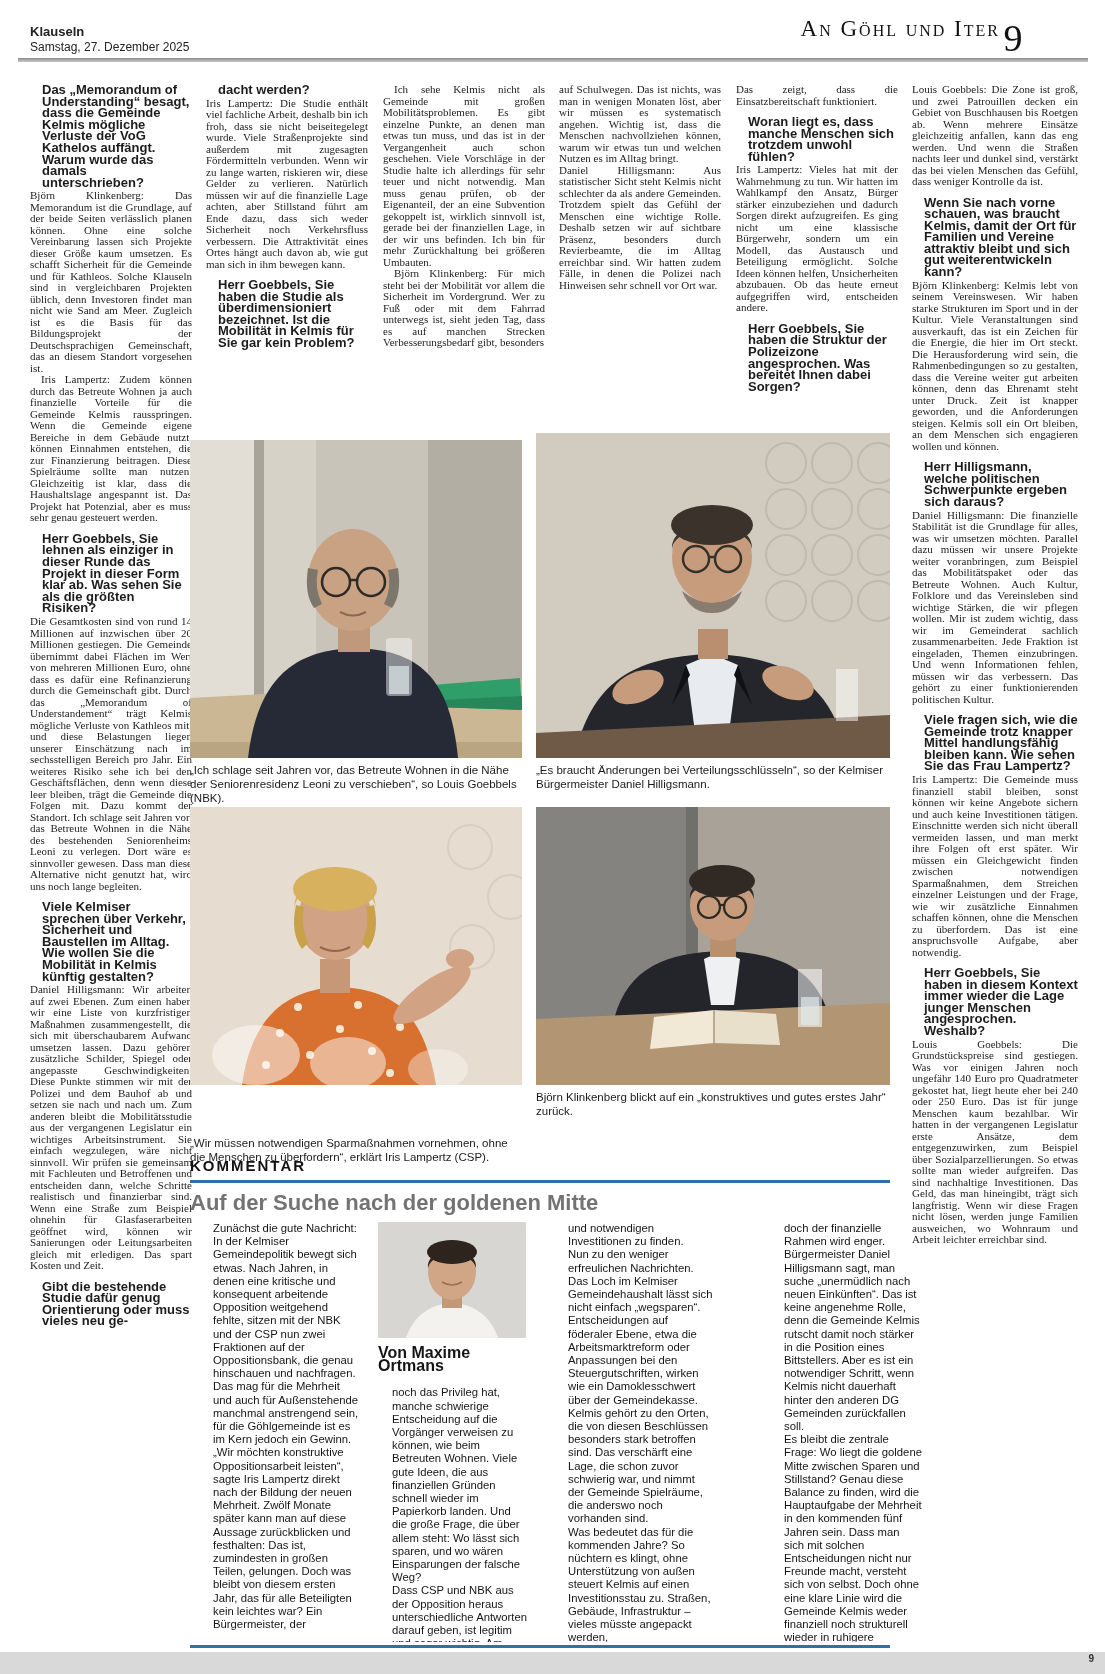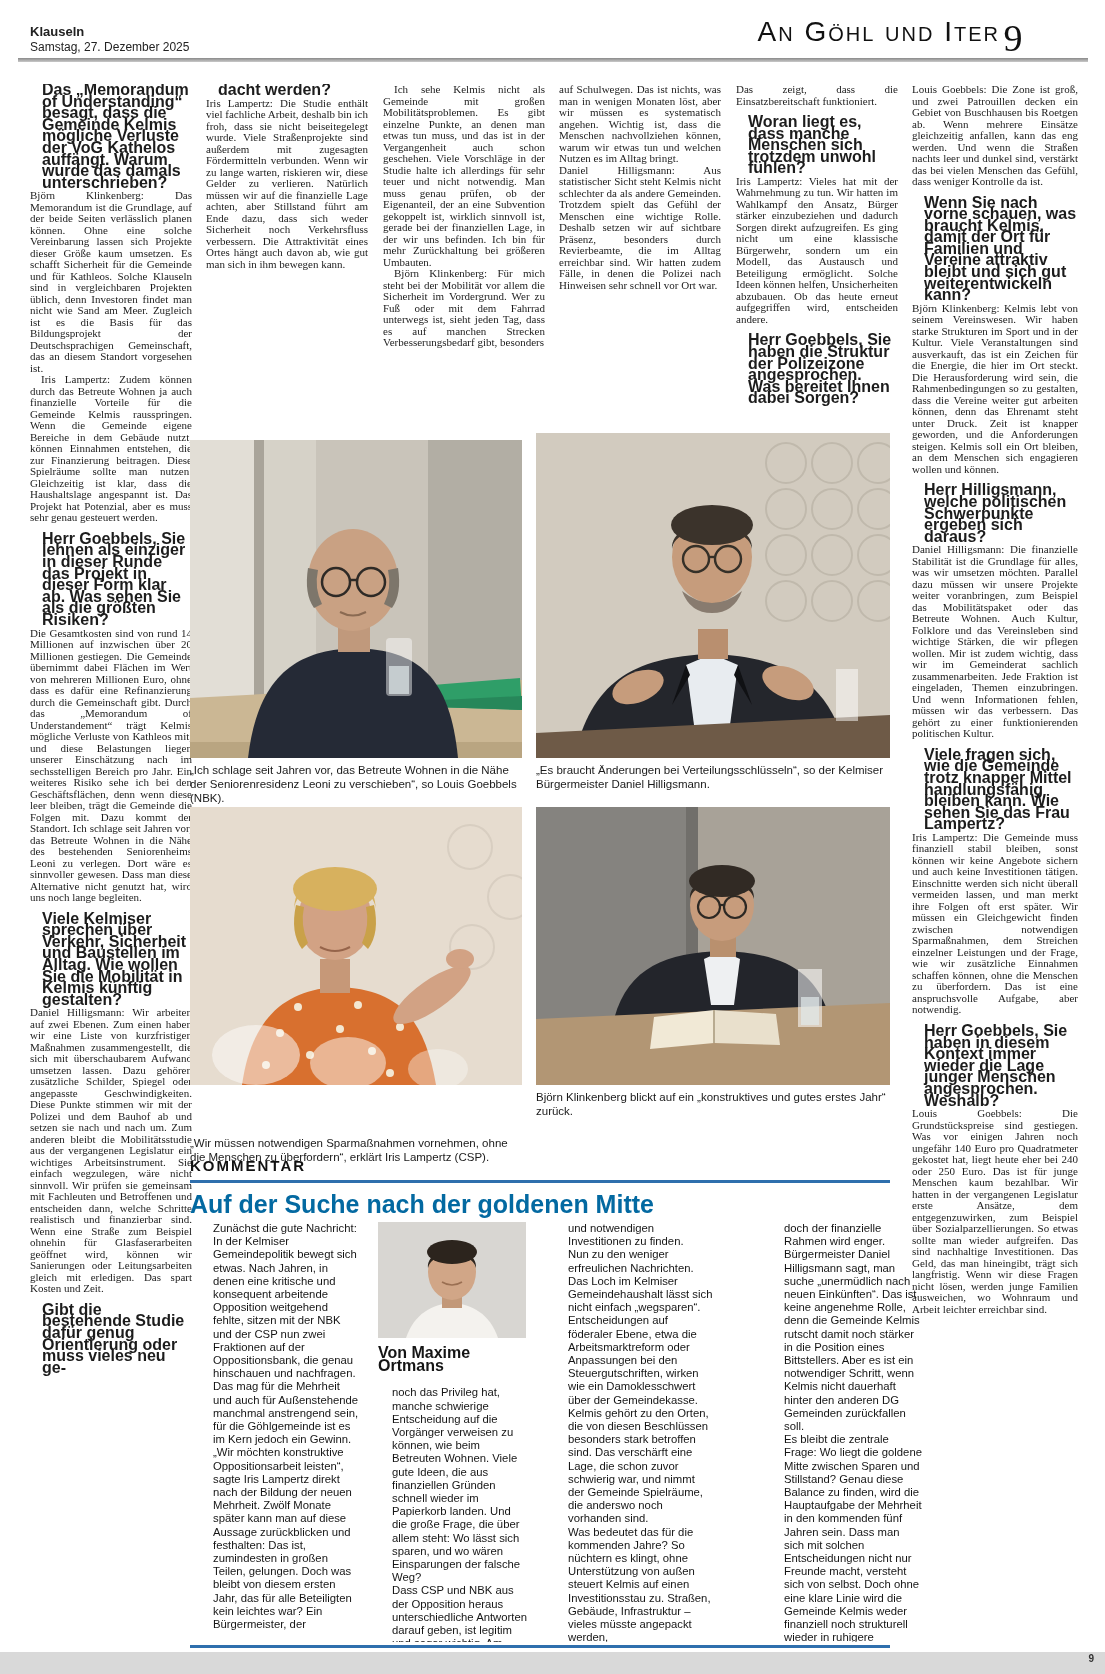--- a/index.html
+++ b/index.html
@@ -6,37 +6,37 @@
   body{
     width:1105px;height:1674px;position:relative;background:#ffffff;
     font-family:"Liberation Serif",serif;color:#1c1c1c;overflow:hidden;
   }
   
   .masthead{position:absolute;left:30px;top:24px;font-family:"Liberation Sans",sans-serif;
     font-size:13px;font-weight:bold;color:#222;}
   .edition-date{position:absolute;left:30px;top:40px;font-family:Liberation Sans, sans-serif;
     font-size:12px;color:#222;}
   .section-title{position:absolute;left:640px;top:16px;width:360px;text-align:right;
-    font-family:Liberation Sans, sans-serif;font-variant:small-caps;font-size:28px;
+    font-family:Liberation Serif, serif;font-variant:small-caps;font-size:23px;
     letter-spacing:2px;color:#111;}
   .page-number-top{position:absolute;left:990px;top:16px;width:46px;text-align:center;
     font-family:"Liberation Serif",serif;font-size:38px;color:#111;}
   .header-rule{position:absolute;left:18px;top:58px;width:1070px;height:4px;
     background:linear-gradient(#8a8a8a,#c9c9c9);}
   
   .icol{position:absolute;top:84px;overflow:hidden;text-align:justify;
     font-size:11px;line-height:11.5px;-webkit-hyphens:auto;hyphens:auto;}
   #icol1{left:30px;width:162px;height:1548px;}
   #icol2{left:206px;width:162px;height:356px;}
   #icol3{left:383px;width:162px;height:356px;}
   #icol4{left:559px;width:162px;height:349px;}
   #icol5{left:736px;width:162px;height:349px;}
   #icol6{left:912px;width:166px;height:1552px;}
   .icol p{margin:0;}
-  .icol p.q{font-family:"Liberation Sans",sans-serif;font-weight:bold;font-size:16px;
+  .icol p.q{font-family:"Liberation Sans",sans-serif;font-weight:bold;font-size:13px;
     line-height:11.6px;padding-left:12px;margin:9px 0 2px 0;text-align:left;}
   .icol p.q.first{margin-top:0;}
   .icol p.a.ind{text-indent:11px;}
   
   .photo{position:absolute;overflow:hidden;background:#c8c3b9;}
   .photo svg{display:block;}
   #photo1{left:190px;top:440px;width:332px;height:318px;}
   #photo2{left:536px;top:433px;width:354px;height:325px;}
   #photo3{left:190px;top:807px;width:332px;height:278px;}
   #photo4{left:536px;top:807px;width:354px;height:278px;}
@@ -46,21 +46,21 @@
   #cap2{left:536px;top:763px;width:354px;}
   #cap3{left:190px;top:1090px;width:332px;margin-top:46px;}
   #cap4{left:536px;top:1090px;width:354px;}
   
   .kommentar-label{position:absolute;left:190px;top:1157px;
     font-family:"Liberation Sans",sans-serif;font-weight:bold;font-size:15px;
     letter-spacing:2px;color:#111;}
   .kommentar-rule{position:absolute;left:190px;top:1180px;width:700px;height:3px;background:#2f6fad;}
   .kommentar-rule.bottom{top:1645px;}
   .kommentar-headline{position:absolute;left:190px;top:1190px;width:700px;
-    font-family:"Liberation Sans",sans-serif;font-weight:bold;font-size:25px;color:#0369a1;}
+    font-family:"Liberation Sans",sans-serif;font-weight:bold;font-size:22px;color:#737373;}
   .kcol{position:absolute;top:1222px;overflow:hidden;font-family:"Liberation Sans",sans-serif;
     font-size:11.3px;line-height:13.2px;color:#151515;}
   #kcol1{left:199px;width:160px;height:420px;}
   #kcol2{left:378px;width:150px;height:420px;}
   #kcol3{left:554px;width:160px;height:420px;}
   #kcol4{left:770px;width:152px;height:420px;}
   .kcol p{margin:0;padding-left:14px;}
   #kcol2 p{padding-left:14px;}
   .author-photo{width:148px;height:116px;background:#d8d6d2;overflow:hidden;}
   .byline{font-family:"Liberation Sans",sans-serif;font-weight:bold;font-size:16px;
@@ -86,20 +86,21 @@
   <p class="q">Herr Goebbels, Sie lehnen als einziger in dieser Runde das Projekt in dieser Form klar ab. Was sehen Sie als die größten Risiken?</p>
   <p class="a">Die Gesamtkosten sind von rund 14 Millionen auf inzwischen über 20 Millionen gestiegen. Die Gemeinde übernimmt dabei Flächen im Wert von mehreren Millionen Euro, ohne dass es dafür eine Refinanzierung durch die Gemeinschaft gibt. Durch das „Memorandum of Understandement“ trägt Kelmis mögliche Verluste von Kathleos mit, und diese Belastungen liegen unserer Einschätzung nach im sechsstelligen Bereich pro Jahr. Ein weiteres Risiko sehe ich bei den Geschäftsflächen, denn wenn diese leer bleiben, trägt die Gemeinde die Folgen mit. Dazu kommt der Standort. Ich schlage seit Jahren vor, das Betreute Wohnen in die Nähe des bestehenden Seniorenheims Leoni zu verlegen. Dort wäre es sinnvoller gewesen. Dass man diese Alternative nicht genutzt hat, wird uns noch lange begleiten.</p>
   <p class="q">Viele Kelmiser sprechen über Verkehr, Sicherheit und Baustellen im Alltag. Wie wollen Sie die Mobilität in Kelmis künftig gestalten?</p>
   <p class="a">Daniel Hilligsmann: Wir arbeiten auf zwei Ebenen. Zum einen haben wir eine Liste von kurzfristigen Maßnahmen zusammengestellt, die sich mit überschaubarem Aufwand umsetzen lassen. Dazu gehören zusätzliche Schilder, Spiegel oder angepasste Geschwindigkeiten. Diese Punkte stimmen wir mit der Polizei und dem Bauhof ab und setzen sie nach und nach um. Zum anderen bleibt die Mobilitätsstudie aus der vergangenen Legislatur ein wichtiges Arbeitsinstrument. Sie einfach wegzulegen, wäre nicht sinnvoll. Wir prüfen sie gemeinsam mit Fachleuten und Betroffenen und entscheiden dann, welche Schritte realistisch und finanzierbar sind. Wenn eine Straße zum Beispiel ohnehin für Glasfaserarbeiten geöffnet wird, können wir Sanierungen oder Leitungsarbeiten gleich mit erledigen. Das spart Kosten und Zeit.</p>
   <p class="q">Gibt die bestehende Studie dafür genug Orientierung oder muss vieles neu ge-</p>
 </div>
 
 <div class="icol" id="icol2">
   <p class="q first">dacht werden?</p>
   <p class="a">Iris Lampertz: Die Studie enthält viel fachliche Arbeit, deshalb bin ich froh, dass sie nicht beiseitegelegt wurde. Viele Straßenprojekte sind außerdem mit zugesagten Fördermitteln verbunden. Wenn wir zu lange warten, riskieren wir, diese Gelder zu verlieren. Natürlich müssen wir auf die finanzielle Lage achten, aber Stillstand führt am Ende dazu, dass sich weder Sicherheit noch Verkehrsfluss verbessern. Die Attraktivität eines Ortes hängt auch davon ab, wie gut man sich in ihm bewegen kann.</p>
+  <p class="q">Herr Goebbels, Sie haben die Studie als überdimensioniert bezeichnet. Ist die Mobilität in Kelmis für Sie gar kein Problem?</p>
 </div>
 
 <div class="icol" id="icol3">
   <p class="a ind">Ich sehe Kelmis nicht als Gemeinde mit großen Mobilitätsproblemen. Es gibt einzelne Punkte, an denen man etwas tun muss, und das ist in der Vergangenheit auch schon geschehen. Viele Vorschläge in der Studie halte ich allerdings für sehr teuer und nicht notwendig. Man muss genau prüfen, ob der Eigenanteil, der an eine Subvention gekoppelt ist, wirklich sinnvoll ist, gerade bei der finanziellen Lage, in der wir uns befinden. Ich bin für mehr Zurückhaltung bei größeren Umbauten.</p>
   <p class="a ind">Björn Klinkenberg: Für mich steht bei der Mobilität vor allem die Sicherheit im Vordergrund. Wer zu Fuß oder mit dem Fahrrad unterwegs ist, sieht jeden Tag, dass es auf manchen Strecken Verbesserungsbedarf gibt, besonders</p>
 </div>
 
 <div class="icol" id="icol4">
   <p class="a">auf Schulwegen. Das ist nichts, was man in wenigen Monaten löst, aber wir müssen es systematisch angehen. Wichtig ist, dass die Menschen nachvollziehen können, warum wir etwas tun und welchen Nutzen es im Alltag bringt.</p>
   <p class="a">Daniel Hilligsmann: Aus statistischer Sicht steht Kelmis nicht schlechter da als andere Gemeinden. Trotzdem spielt das Gefühl der Menschen eine wichtige Rolle. Deshalb setzen wir auf sichtbare Präsenz, besonders durch Revierbeamte, die im Alltag erreichbar sind. Wir hatten zudem Fälle, in denen die Polizei nach Hinweisen sehr schnell vor Ort war.</p>

